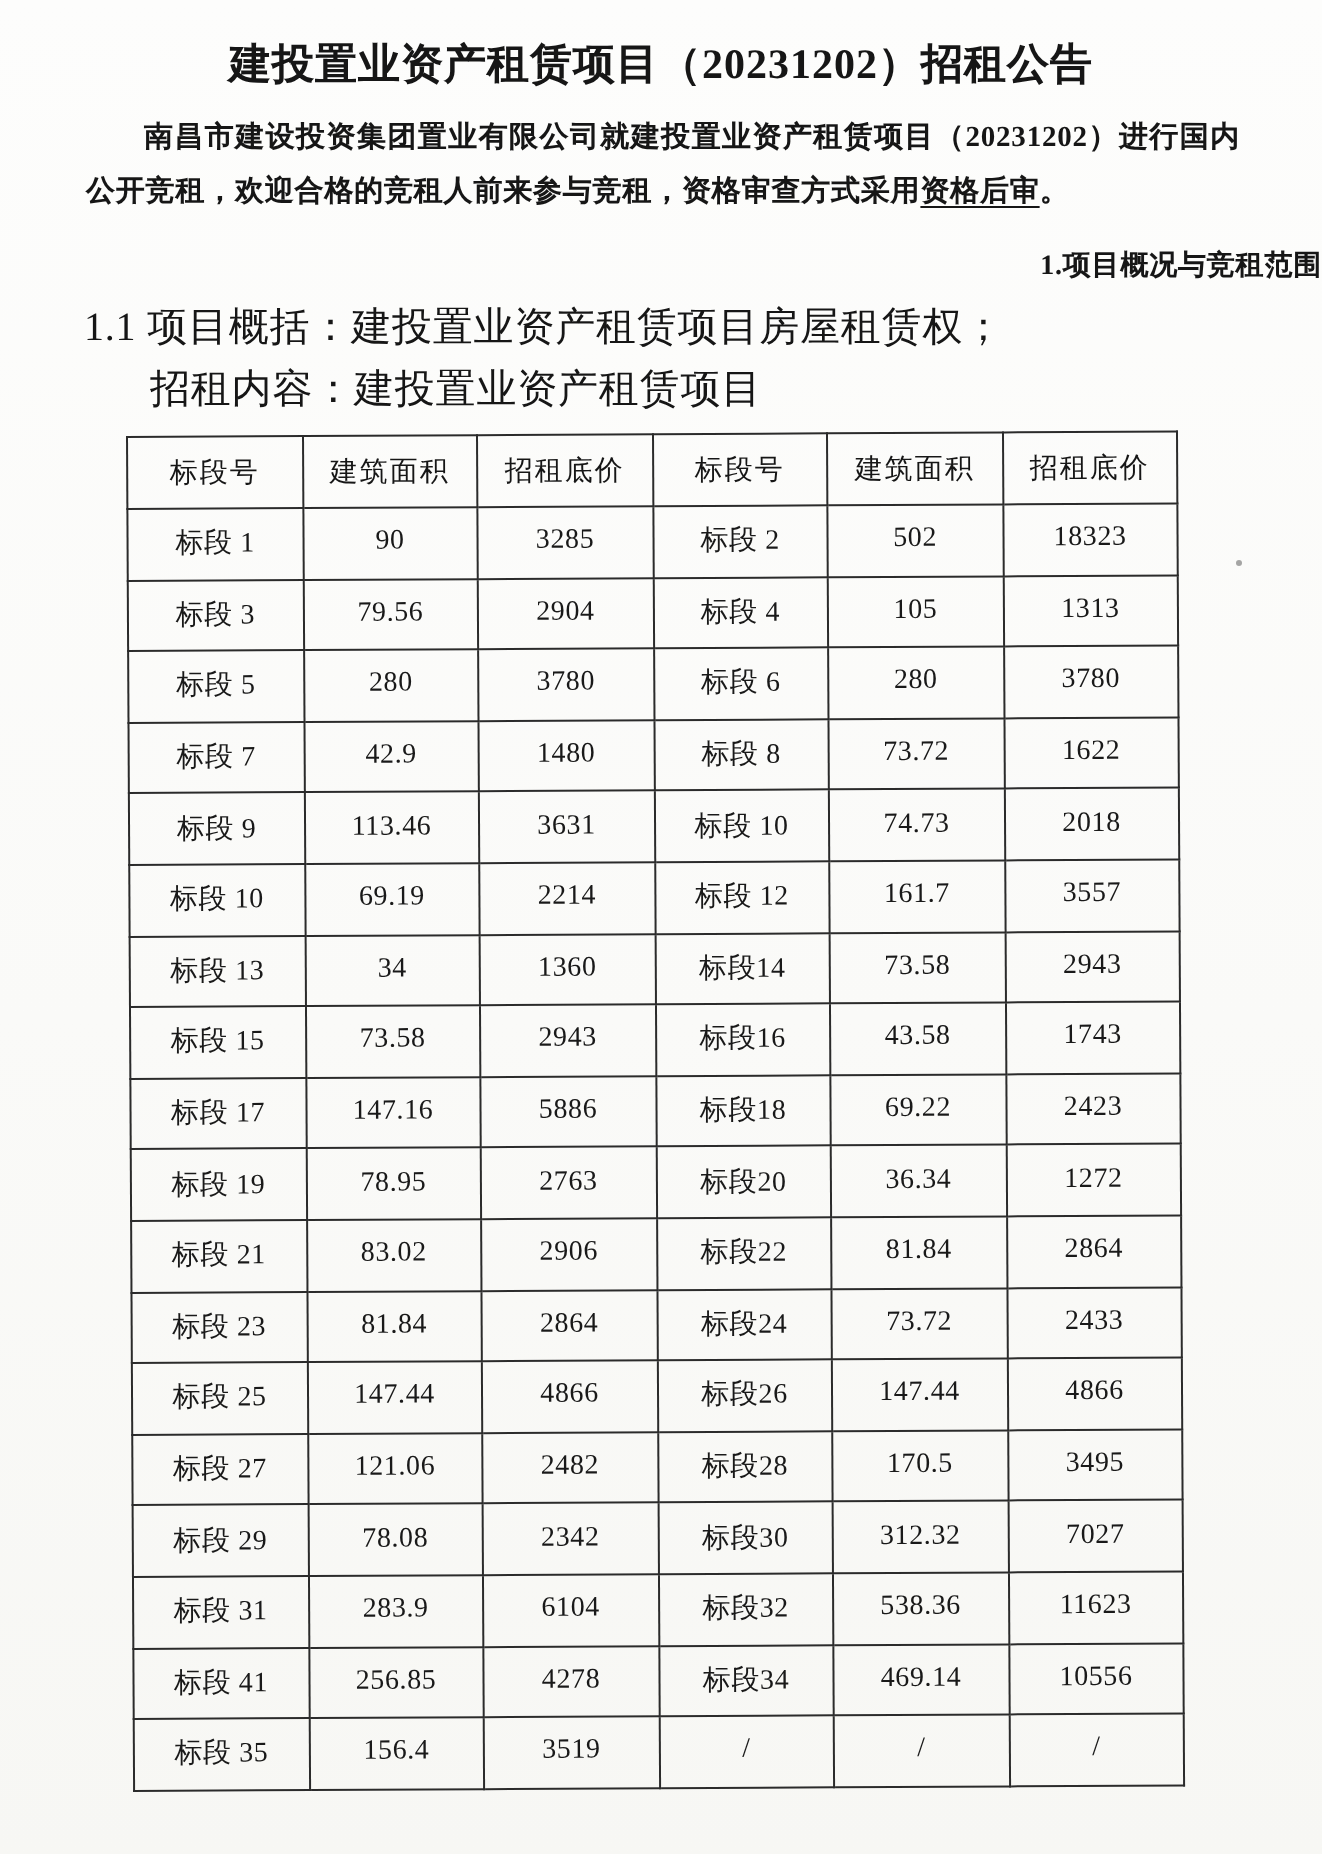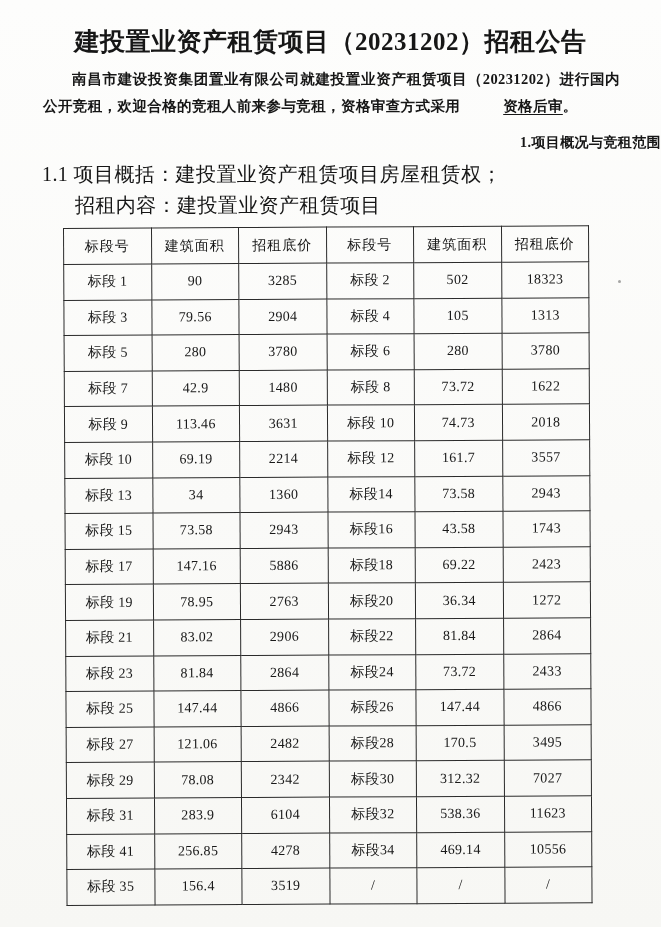--- a/index.html
+++ b/index.html
@@ -10,40 +10,39 @@
   .page {
     position: relative;
     width: 661px;
     height: 927px;
     background: linear-gradient(180deg, #fdfdfc 0%, #fafaf8 55%, #f7f7f4 100%);
     font-family: "Liberation Serif", "DejaVu Serif", serif;
     color: #161616;
     overflow: hidden;
   }
   .title {
-    margin: 28px 30px 0 30px;
+    margin: 18px 30px 0 30px;
     text-align: center;
-    font-size: 25px;
+    font-size: 21px;
     font-weight: bold;
     letter-spacing: 0.5px;
     line-height: 28px;
   }
   .intro {
     margin: 10px 41px 0 43px;
     font-size: 14.5px;
     font-weight: bold;
     line-height: 27px;
     text-indent: 2em;
     text-align: justify;
     letter-spacing: 0.4px;
   }
   .intro .underline {
     text-decoration: underline;
     text-underline-offset: 3px;
-    padding-left: 43px;
   }
   .sec-heading {
     margin: 14px 0 0 42px;
     font-size: 14px;
     font-weight: bold;
     letter-spacing: 0.4px;
     text-align: right;
   }
   .doc-line {
     margin: 13px 0 0 42px;

